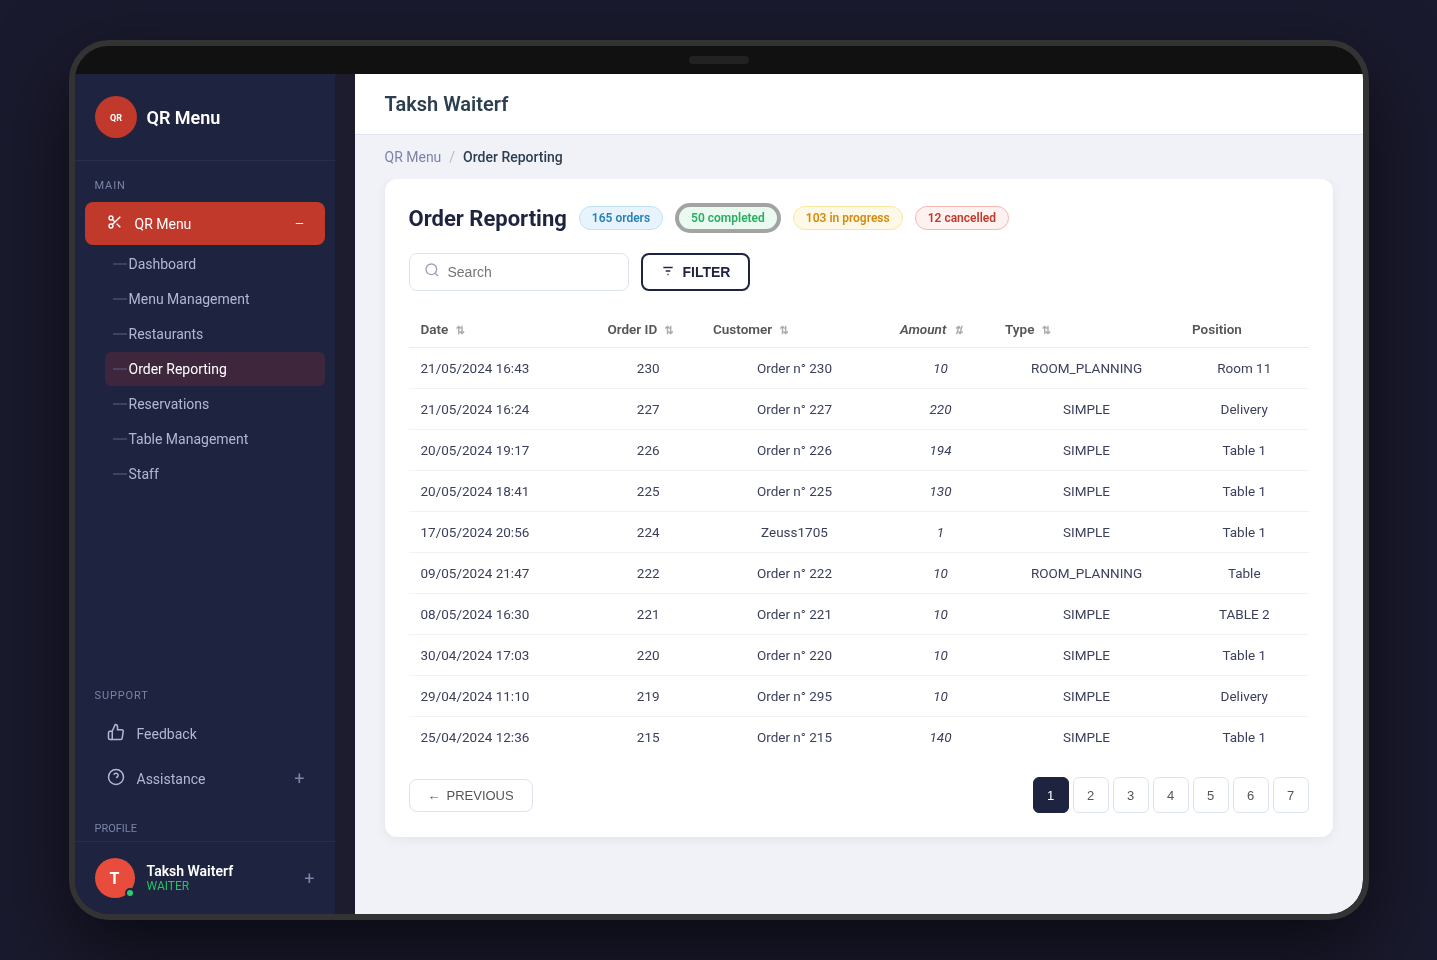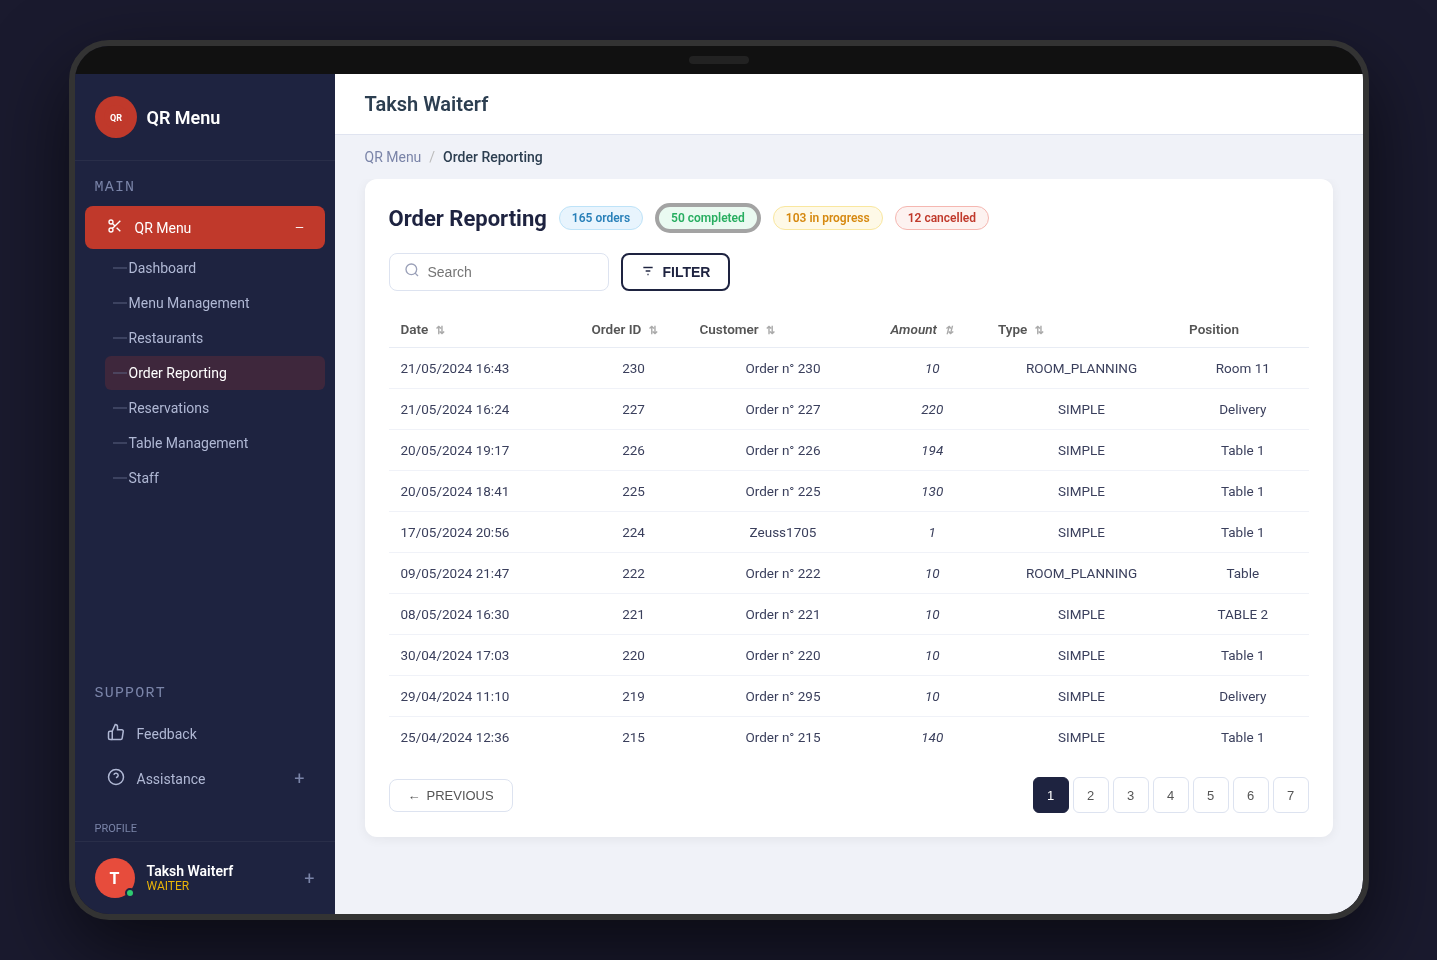--- a/index.html
+++ b/index.html
@@ -35,20 +35,21 @@
       width: 60px;
       height: 8px;
       background: #222;
       border-radius: 4px;
     }
     .app-wrapper {
       flex: 1;
       display: flex;
       overflow: hidden;
       border-radius: 0 0 34px 34px;
+      gap: 20px;
     }
 
     
     .sidebar {
       width: 260px;
       background: #1e2340;
       display: flex;
       flex-direction: column;
       flex-shrink: 0;
       color: #cdd4f0;
@@ -74,26 +75,25 @@
       line-height: 1.1;
       text-align: center;
       flex-shrink: 0;
     }
     .sidebar-logo-text {
       font-size: 18px;
       font-weight: 600;
       color: #fff;
     }
     .sidebar-section-label {
-      font-size: 15px;
+      font-size: 11px;
       color: #7a84a8;
       text-transform: uppercase;
       letter-spacing: 0.08em;
       padding: 18px 20px 8px;
-      font-family: Liberation Mono, monospace;
     }
     .sidebar-nav {
       flex: 1;
     }
     .nav-item-parent {
       display: flex;
       align-items: center;
       gap: 10px;
       padding: 11px 20px;
       cursor: pointer;
@@ -191,21 +191,21 @@
       height: 10px;
       background: #2ecc71;
       border-radius: 50%;
       position: absolute;
       bottom: 0;
       right: 0;
       border: 2px solid #1e2340;
     }
     .profile-info { flex: 1; }
     .profile-name { font-size: 14px; font-weight: 600; color: #fff; }
-    .profile-role { font-size: 12px; color: #eab308; text-transform: uppercase; }
+    .profile-role { font-size: 12px; color: #22c55e; text-transform: uppercase; }
     .profile-plus { color: #7a84a8; font-size: 18px; cursor: pointer; }
 
     
     .main-content {
       flex: 1;
       background: #f0f2f8;
       display: flex;
       flex-direction: column;
       overflow: hidden;
     }

